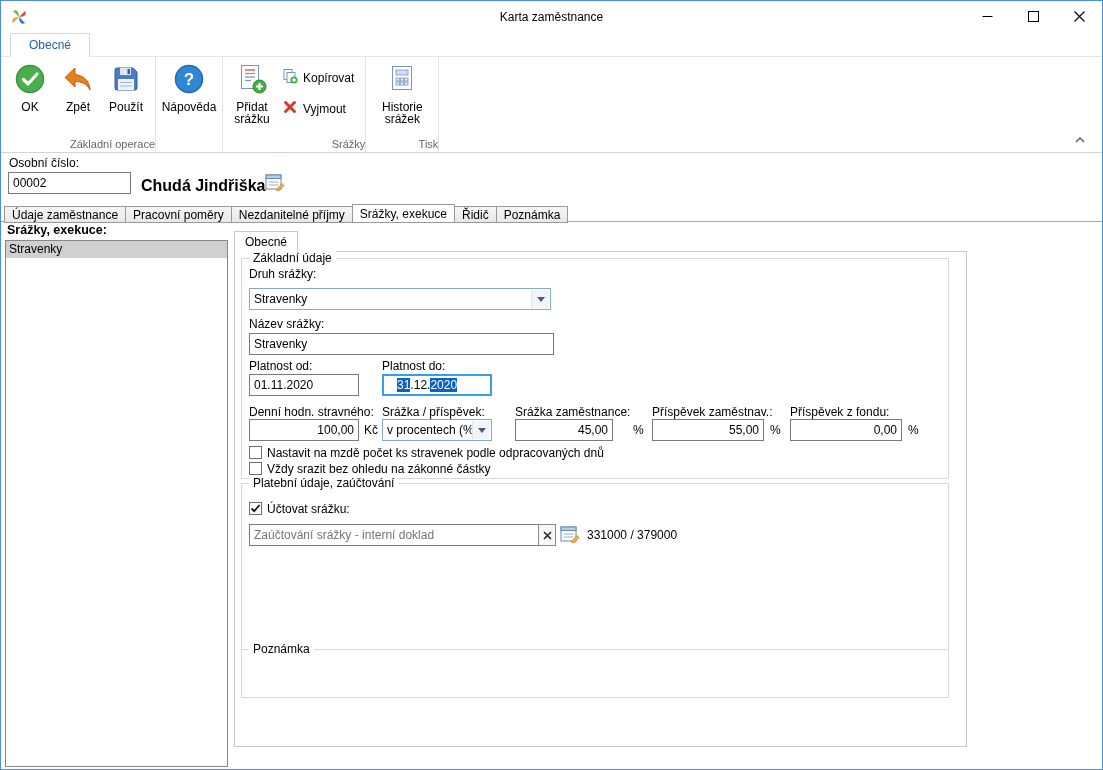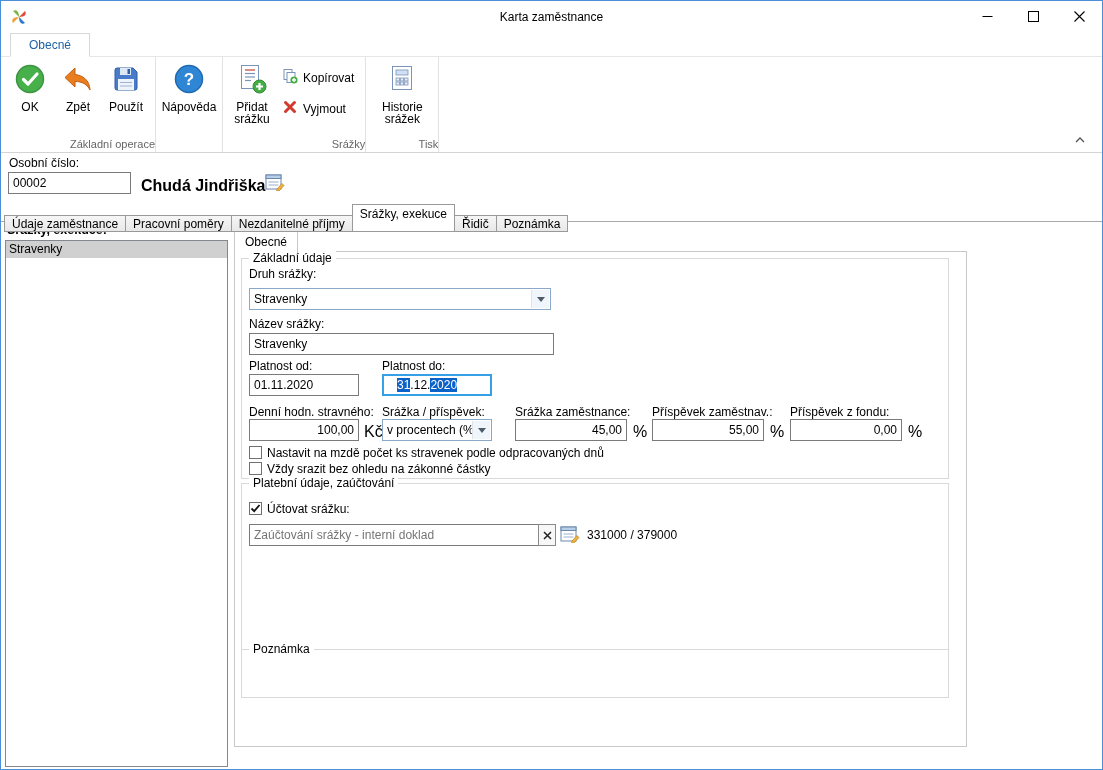--- a/index.html
+++ b/index.html
@@ -31,21 +31,21 @@
   .textbox.focused{border:2px solid #35a0e8;line-height:18px;padding:0 13px;}
   .sel{background:#0a62c9;color:#fff;}
   .gray{color:#757575;}
   .emp-name{position:absolute;font-weight:bold;font-size:16px;white-space:nowrap;}
   .mini-icon{position:absolute;width:20px;height:17px;cursor:default;}
   
   .tabstrip{position:absolute;top:203px;left:3px;width:1097px;height:18px;z-index:3;}
   .tabline{position:absolute;top:220px;left:0;width:1103px;border-top:1px solid #a8a8a8;z-index:1;}
   .tab{display:inline-block;box-sizing:border-box;height:17px;line-height:15px;padding:1px 7px 0;
        border:1px solid #999;background:linear-gradient(#f6f6f6,#e8e8e8);margin-right:-1px;vertical-align:bottom;position:relative;z-index:2;cursor:default;}
-  .tab.active{height:28px;line-height:17px;background:#fff;z-index:4;}
+  .tab.active{height:19px;line-height:17px;background:#fff;z-index:4;}
   
   .panel-title{position:absolute;font-weight:bold;font-size:12.5px;}
   .listbox{position:absolute;box-sizing:border-box;border:1px solid #828790;background:#fff;overflow:hidden;}
   .list-item{height:17px;line-height:17px;padding-left:3px;cursor:default;}
   .list-item.selected{background:#d0d0d0;}
   
   .detail-tab{position:absolute;left:233px;top:230px;height:21px;line-height:20px;padding:0 10px;
               border:1px solid #c8c8c8;border-bottom:none;background:#fff;z-index:2;cursor:default;}
   .detail-panel{position:absolute;left:233px;top:250px;width:733px;height:496px;box-sizing:border-box;
                 border:1px solid #c8c8c8;background:#fff;}
@@ -54,21 +54,21 @@
   .combo{position:absolute;box-sizing:border-box;height:22px;border:1px solid #8aa8c8;background:#fff;
          line-height:20px;padding:0 20px 0 4px;overflow:hidden;white-space:nowrap;cursor:default;}
   .combo-arrow{position:absolute;right:1px;top:1px;bottom:1px;width:17px;background:#f0f5fb;border-left:1px solid #dbe5f0;
                display:flex;align-items:center;justify-content:center;}
   .tri{width:0;height:0;border:4px solid transparent;border-top:5px solid #4f5b66;margin-top:4px;}
   .checkrow{position:absolute;display:flex;align-items:center;gap:5px;height:15px;white-space:nowrap;cursor:default;}
   .cb{display:inline-block;box-sizing:border-box;width:13px;height:13px;border:1px solid #707070;background:#fff;position:relative;flex:0 0 13px;}
   .cb svg{position:absolute;left:0;top:0;}
   .xbtn{position:absolute;box-sizing:border-box;width:18px;height:22px;border:1px solid #8a8a8a;background:#f7f7f7;
         display:flex;align-items:center;justify-content:center;cursor:default;}
-  .unit{position:absolute;font-size:16px;}
+  .unit{position:absolute;font-size:12px;}
   .z2{z-index:2;}
 </style>
 </head>
 <body>
 
 <div class="window">
 
   <div class="titlebar">
     <span class="app-icon">
       <svg width="16" height="16" viewBox="0 0 16 16">
@@ -275,21 +275,21 @@
   <div class="textbox num z2" style="left:248px;top:418px;width:110px">
     <span>100,00</span>
   </div>
   <span class="unit z2" style="left:363px;top:422px">Kč</span>
   <div class="combo z2" style="left:381px;top:418px;width:110px">
     <span>v procentech (%)</span>
     <span class="combo-arrow">
         <span class="tri"></span>
       </span>
   </div>
-  <div class="textbox num z2" style="left:514px;top:418px;width:112px">
+  <div class="textbox num z2" style="left:514px;top:418px;width:98px">
     <span>45,00</span>
   </div>
   <span class="unit z2" style="left:632px;top:422px">%</span>
   <div class="textbox num z2" style="left:651px;top:418px;width:112px">
     <span>55,00</span>
   </div>
   <span class="unit z2" style="left:769px;top:422px">%</span>
   <div class="textbox num z2" style="left:789px;top:418px;width:112px">
     <span>0,00</span>
   </div>

